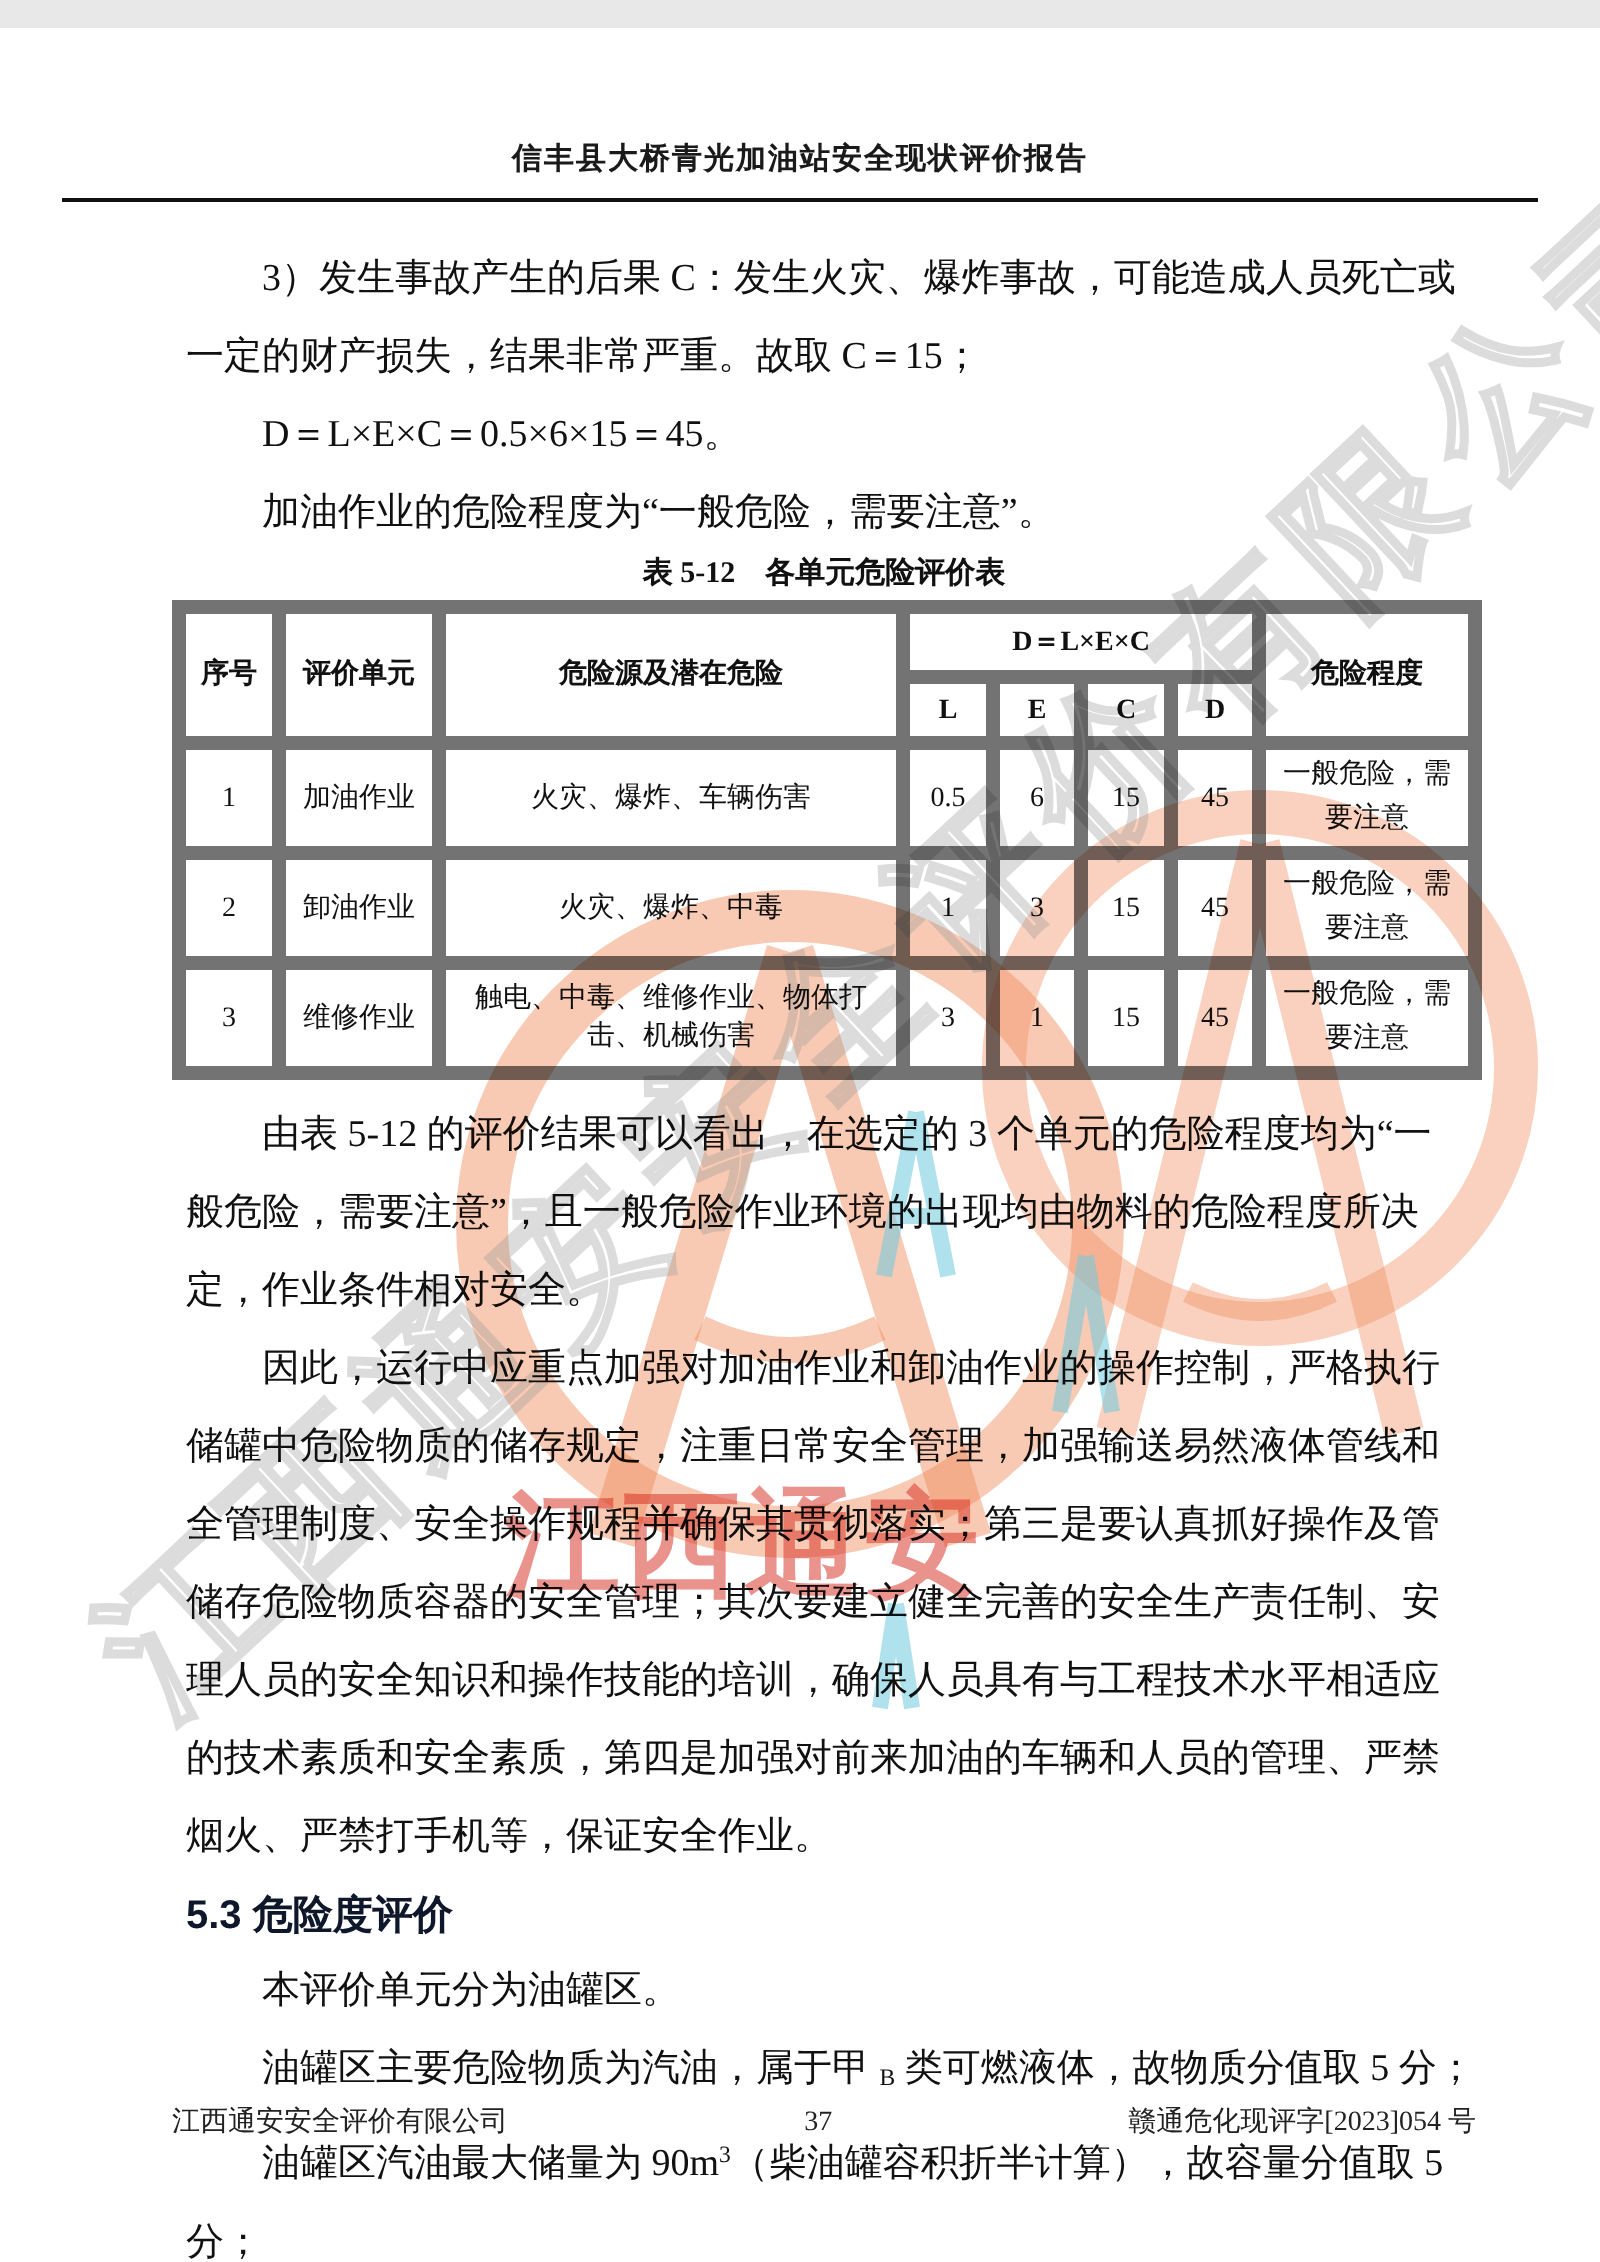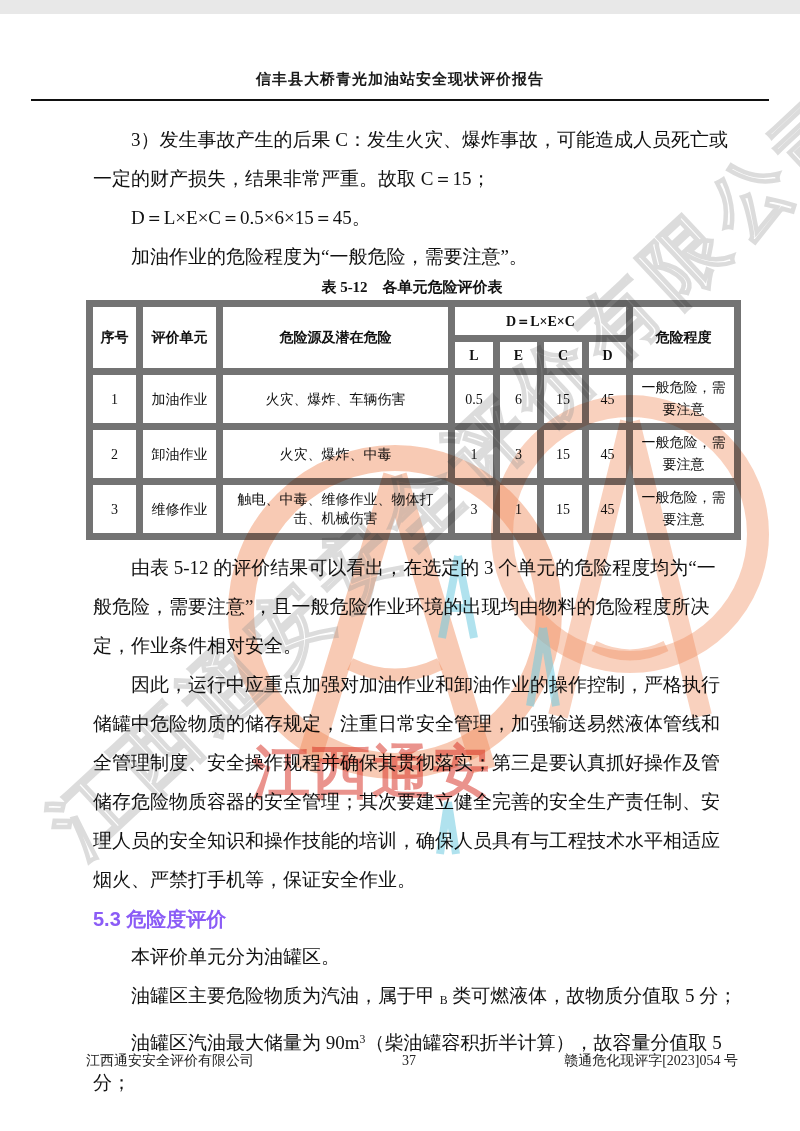--- a/index.html
+++ b/index.html
@@ -23,21 +23,21 @@
   table{border:2px solid #333;}
   th{font-weight:700;}
   tr.hrow1 th{height:24px;}
   tr.hrow2 th{height:22px;}
   tr.drow1{height:42px;}
   tr.drow2{height:44px;}
   tr.drow3{height:50px;}
   .deg{line-height:22px;}
   
   .h2{margin:4px 0 2px 7px;font-family:"Liberation Sans","DejaVu Sans",sans-serif;
-      font-size:20px;font-weight:700;line-height:32px;color:#8b5cf6;}
+      font-size:20px;font-weight:700;line-height:32px;color:#0f172a;}
   
   .ftr{position:absolute;left:86px;right:62px;top:1038px;display:flex;
        justify-content:space-between;align-items:baseline;font-size:14px;color:#222;}
   
   .wm{position:absolute;inset:0;pointer-events:none;mix-blend-mode:multiply;}
   .wm-diag{position:absolute;left:64px;top:772px;transform:rotate(-43deg);transform-origin:0 50%;
            white-space:nowrap;font-family:"Liberation Sans","DejaVu Sans",sans-serif;
            font-size:80px;font-weight:700;letter-spacing:10px;
            color:rgba(255,255,255,0);-webkit-text-stroke:2px rgba(150,150,150,0.33);}
   .wm-red{position:absolute;left:252px;top:720px;white-space:nowrap;
@@ -128,20 +128,21 @@
       <div class="ln">般危险，需要注意”，且一般危险作业环境的出现均由物料的危险程度所决</div>
       <div class="ln">定，作业条件相对安全。</div>
     </div>
 
     <div>
       <div class="ln ind">因此，运行中应重点加强对加油作业和卸油作业的操作控制，严格执行</div>
       <div class="ln">储罐中危险物质的储存规定，注重日常安全管理，加强输送易然液体管线和</div>
       <div class="ln">全管理制度、安全操作规程并确保其贯彻落实；第三是要认真抓好操作及管</div>
       <div class="ln">储存危险物质容器的安全管理；其次要建立健全完善的安全生产责任制、安</div>
       <div class="ln">理人员的安全知识和操作技能的培训，确保人员具有与工程技术水平相适应</div>
+      <div class="ln">的技术素质和安全素质，第四是加强对前来加油的车辆和人员的管理、严禁</div>
       <div class="ln">烟火、严禁打手机等，保证安全作业。</div>
     </div>
 
     <div class="h2">5.3 危险度评价</div>
 
     <div>
       <div class="ln ind">本评价单元分为油罐区。</div>
       <div class="ln ind"><span>油罐区主要危险物质为汽油，属于甲 </span><span class="sub">B</span><span> 类可燃液体，故物质分值取 5 分；</span></div>
       <div class="ln ind"><span>油罐区汽油最大储量为 90m</span><span class="sup">3</span><span>（柴油罐容积折半计算），故容量分值取 5</span></div>
       <div class="ln">分；</div>

